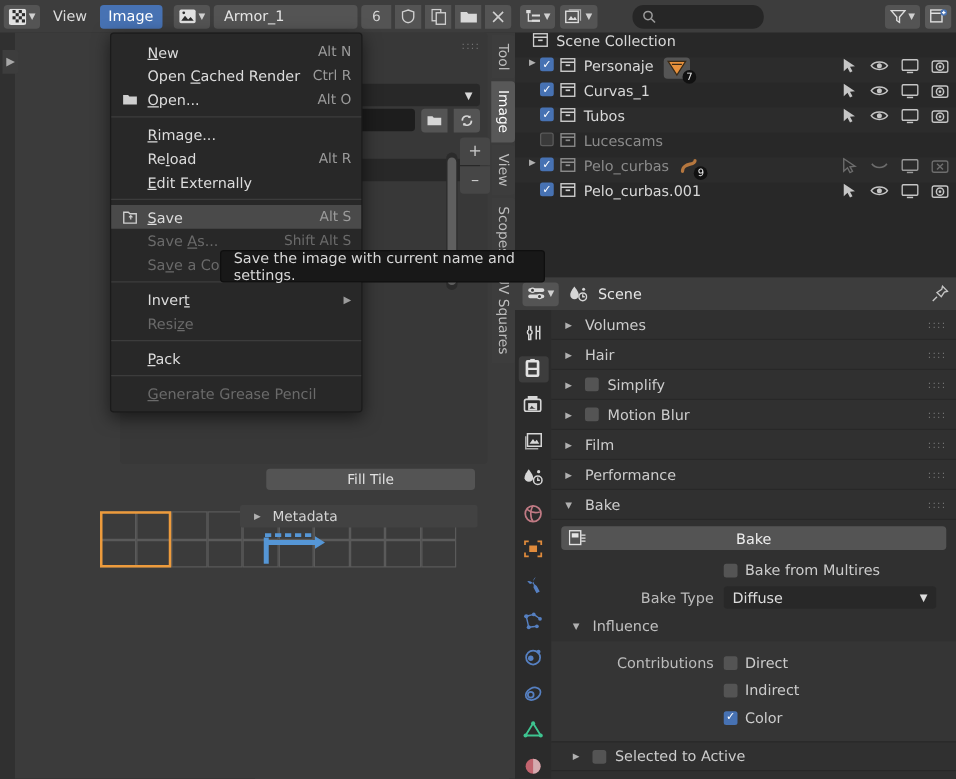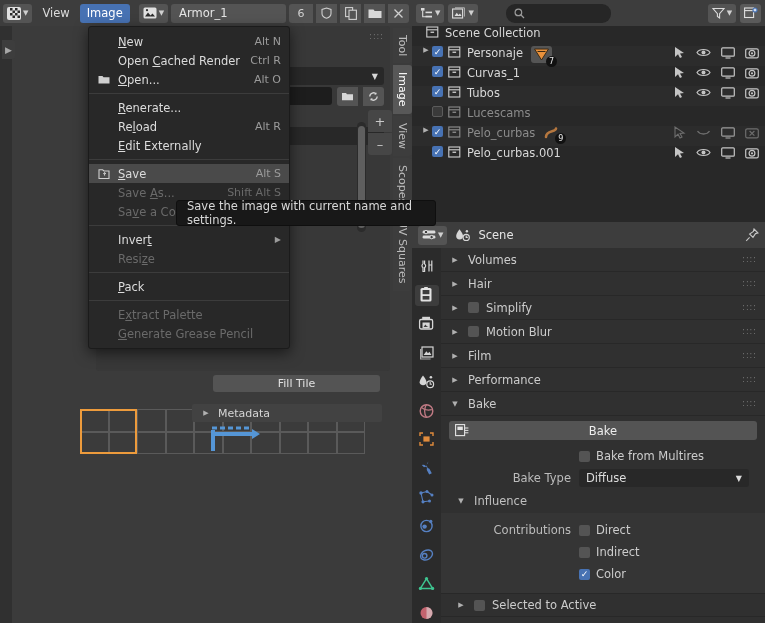--- a/index.html
+++ b/index.html
@@ -446,21 +446,21 @@
             </svg>
         </span>
         <span class="lbl"><u>O</u><span>pen...</span></span>
         <span class="key">Alt O</span>
       </div>
 
       <div class="msep"></div>
 
       <div class="mi">
         <span class="mic"></span>
-        <span class="lbl"><u>R</u><span>enerate...</span></span>
+        <span class="lbl"><u>R</u><span>image...</span></span>
         <span class="key"></span>
       </div>
       <div class="mi">
         <span class="mic"></span>
         <span class="lbl">Re<u>l</u><span>oad</span></span>
         <span class="key">Alt R</span>
       </div>
       <div class="mi">
         <span class="mic"></span>
         <span class="lbl"><u>E</u><span>dit Externally</span></span>
@@ -506,25 +506,20 @@
       <div class="msep"></div>
 
       <div class="mi">
         <span class="mic"></span>
         <span class="lbl"><u>P</u><span>ack</span></span>
         <span class="key"></span>
       </div>
 
       <div class="msep"></div>
 
-      <div class="mi disabled">
-        <span class="mic"></span>
-        <span class="lbl">E<u>x</u><span>tract Palette</span></span>
-        <span class="key"></span>
-      </div>
       <div class="mi disabled">
         <span class="mic"></span>
         <span class="lbl"><u>G</u><span>enerate Grease Pencil</span></span>
         <span class="key"></span>
       </div>
     </div>
 
     <div id="tooltip">
       <span>Save the image with current name and settings.</span>
     </div>

